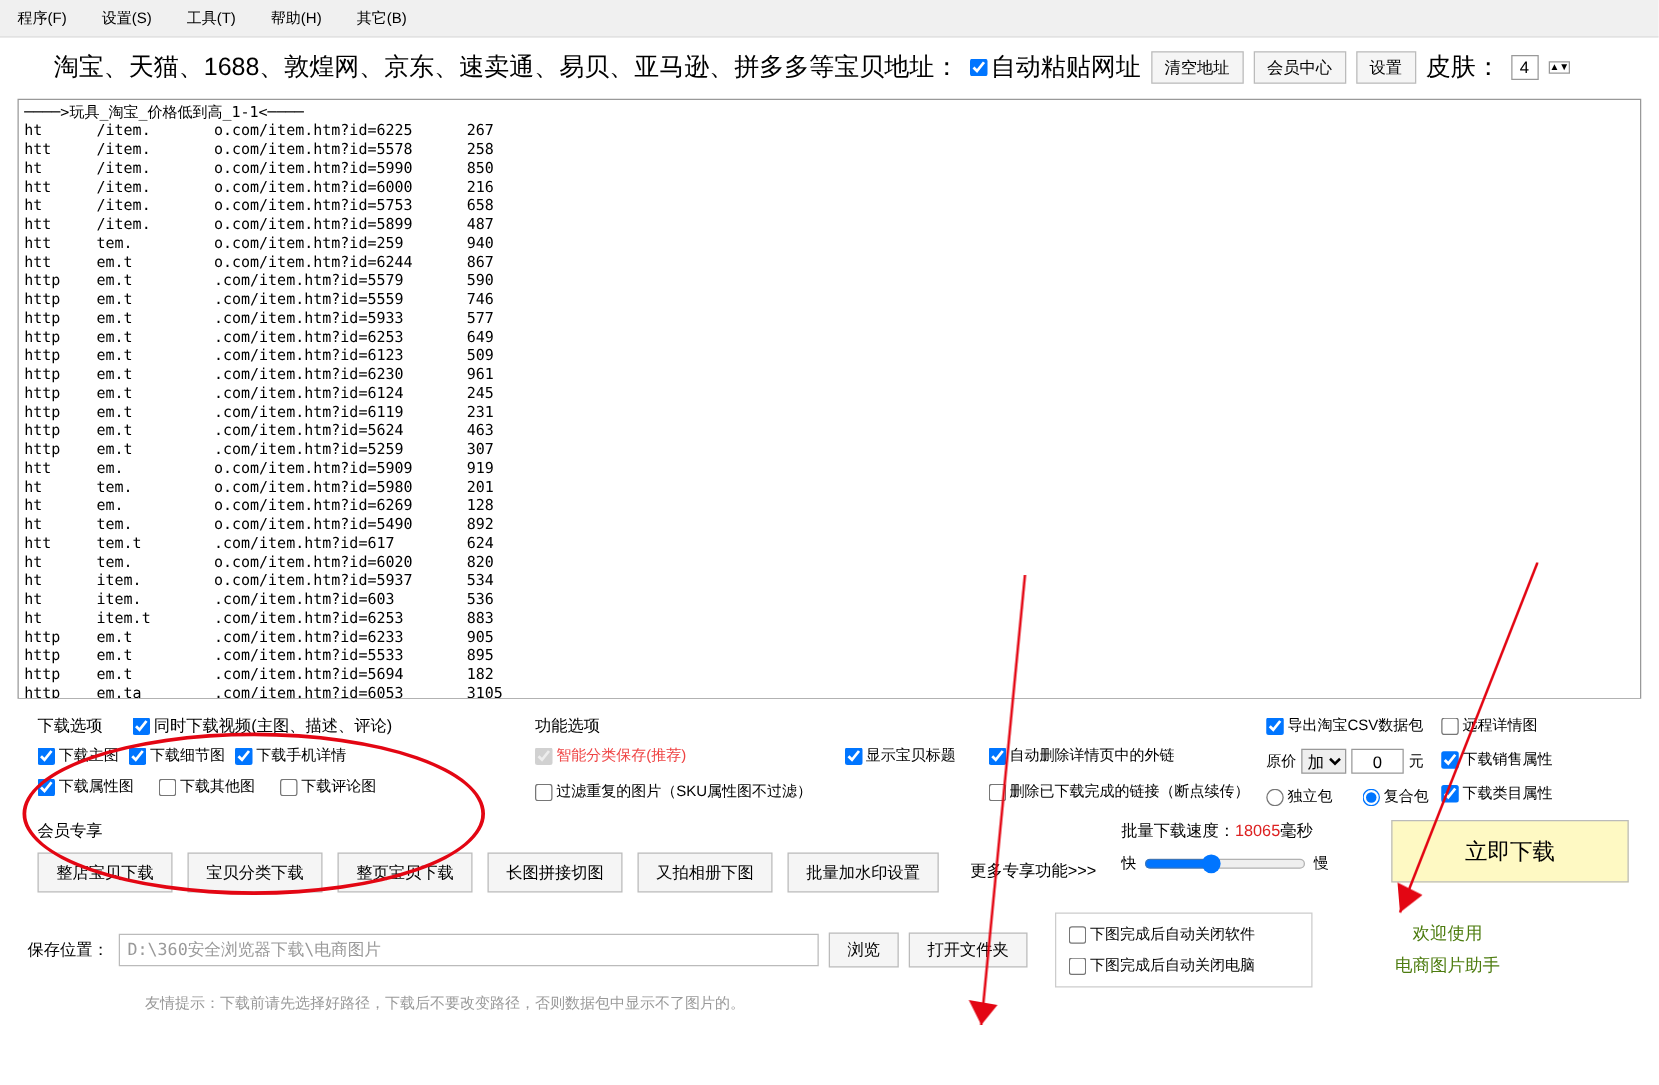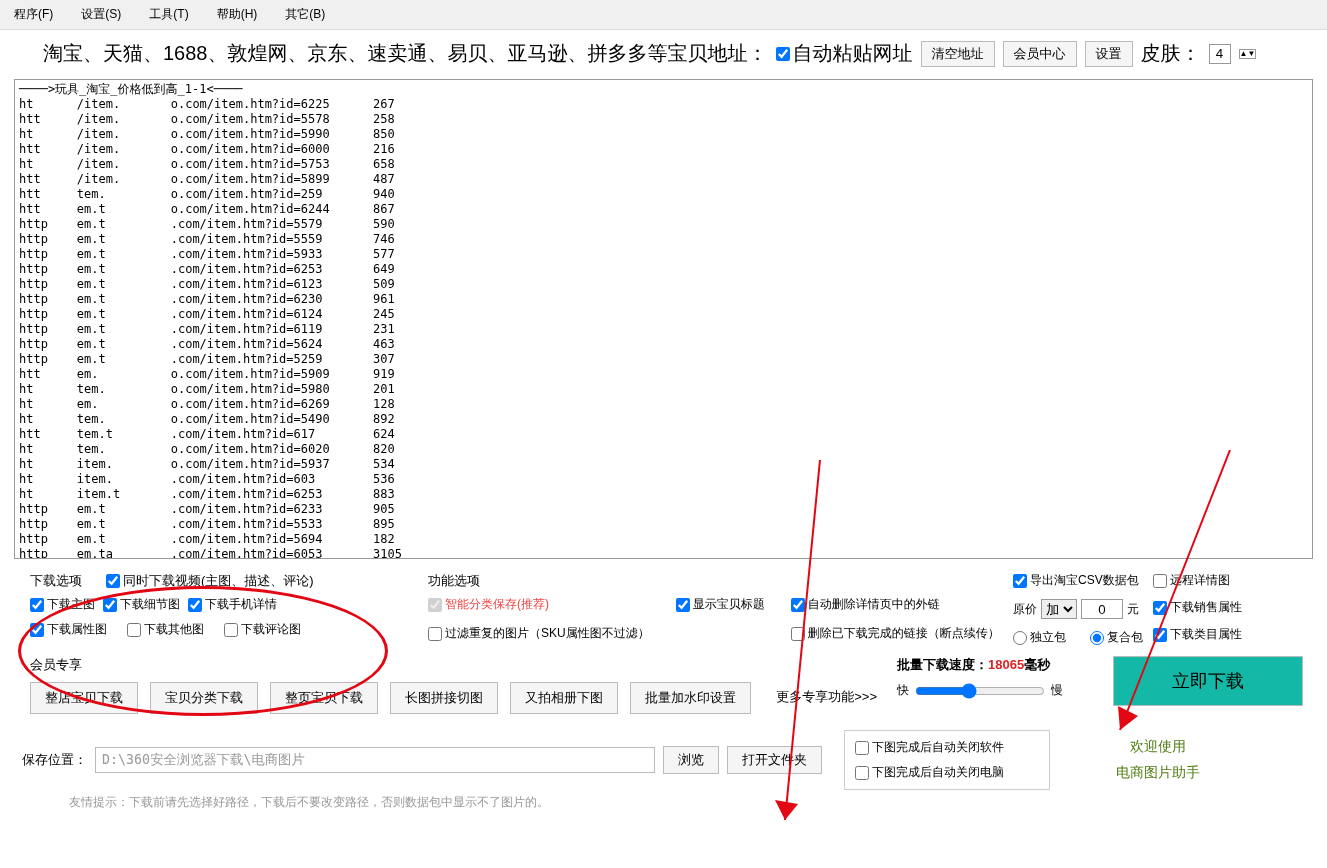--- a/index.html
+++ b/index.html
@@ -31,32 +31,32 @@
 .radios{ display:flex; gap:24px; align-items:center;justify-content:space-between;}
 .ellipse { position:absolute; left:18px; top:586px; width:370px; height:130px; border:3px solid #e30613; border-radius:50%; pointer-events:none;}
 .arrow{ position:absolute; pointer-events:none;}
 .memberrow{ display:flex; align-items:flex-start; padding:10px 14px 4px 30px; gap:10px;}
 .member-group{ border:0;}
 .member-title{ font-size:13px; margin-bottom:8px;}
 .btnrow{ display:flex; gap:12px; }
 .btnrow .btn{ padding:6px 14px; font-size:13px;}
 .morefunc{ margin-left:auto; font-size:13px; align-self:flex-end; padding-bottom:8px;}
 .speedblock{ width:200px; margin-left:10px;}
-.speedtitle{ font-size:13px; margin-bottom:8px;font-weight:bold;}
+.speedtitle{ font-size:13px; margin-bottom:8px;}
 .sliderrow{ display:flex; align-items:center; gap:6px;}
 input.slider{ width:130px;}
 .bigdl{ width:200px; margin-left:6px;}
-.bigdl .btn-large{ border:1px solid #bbb; background:#14b8a6; width:190px; height:50px; display:flex; align-items:center; justify-content:center; font-size:18px;}
+.bigdl .btn-large{ border:1px solid #bbb; background:#fef9c3; width:190px; height:50px; display:flex; align-items:center; justify-content:center; font-size:18px;}
 .saverow{ display:flex; align-items:center; padding:12px 14px 0 22px; gap:8px;}
 .saverow .loclabel{ font-size:13px;}
 .saverow input.path{ flex:1; max-width:560px; border:1px solid #bbb; height:26px; padding:2px 6px; font-family:"NSimSun",monospace; color:#999;}
 .saverow .btn{ padding:4px 14px;}
 .autoclose{ border:1px solid #ccc; padding:8px 10px; display:flex; flex-direction:column; gap:8px; width:206px; margin-left:14px;}
 .welcome{ display:flex; flex-direction:column; align-items:center; gap:8px; color:#4d7c0f; font-size:14px; width:200px; }
-.hint{ color:#999; font-size:12px; padding:4px 0 0 69px;}
+.hint{ color:#999; font-size:12px; padding:4px 0 0 116px;}
 .chk input:disabled + span{ color:#999;}
 svg.arrow path{ stroke:#e30613; stroke-width:2; fill:none;}
 svg.arrow polygon{ fill:#e30613;}
 </style>
 </head>
 <body>
 
 <div class="menubar">
   <span>程序(F)</span>
   <span>设置(S)</span>

